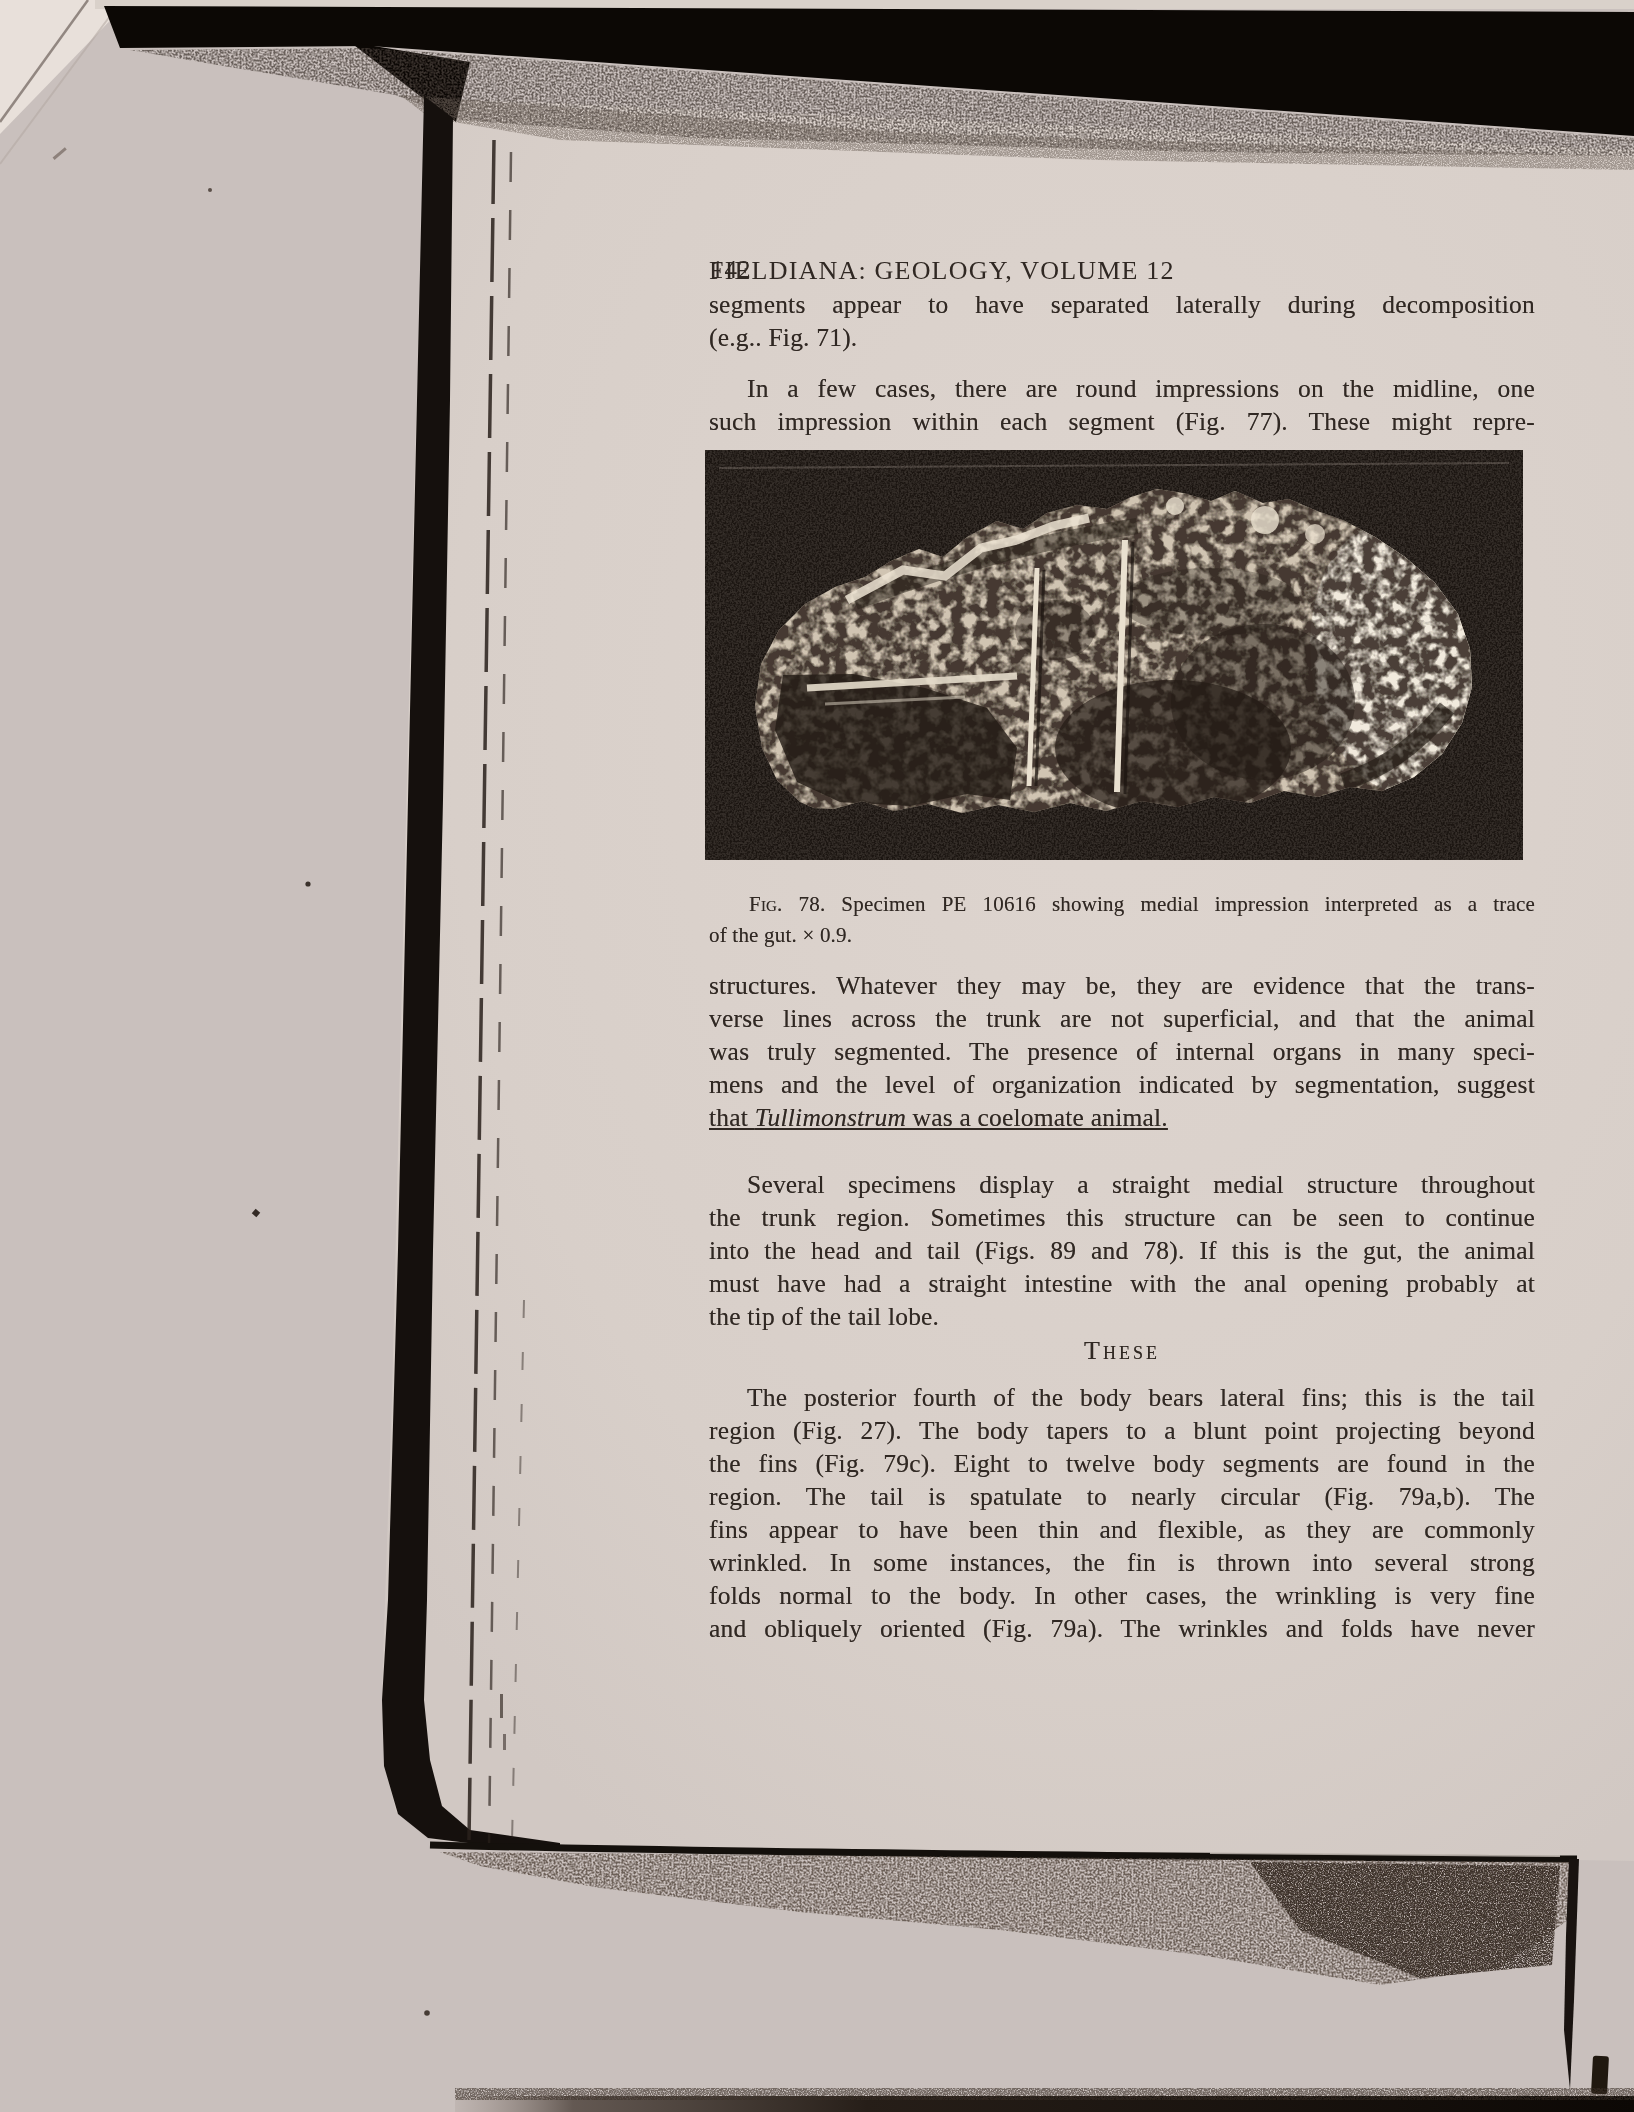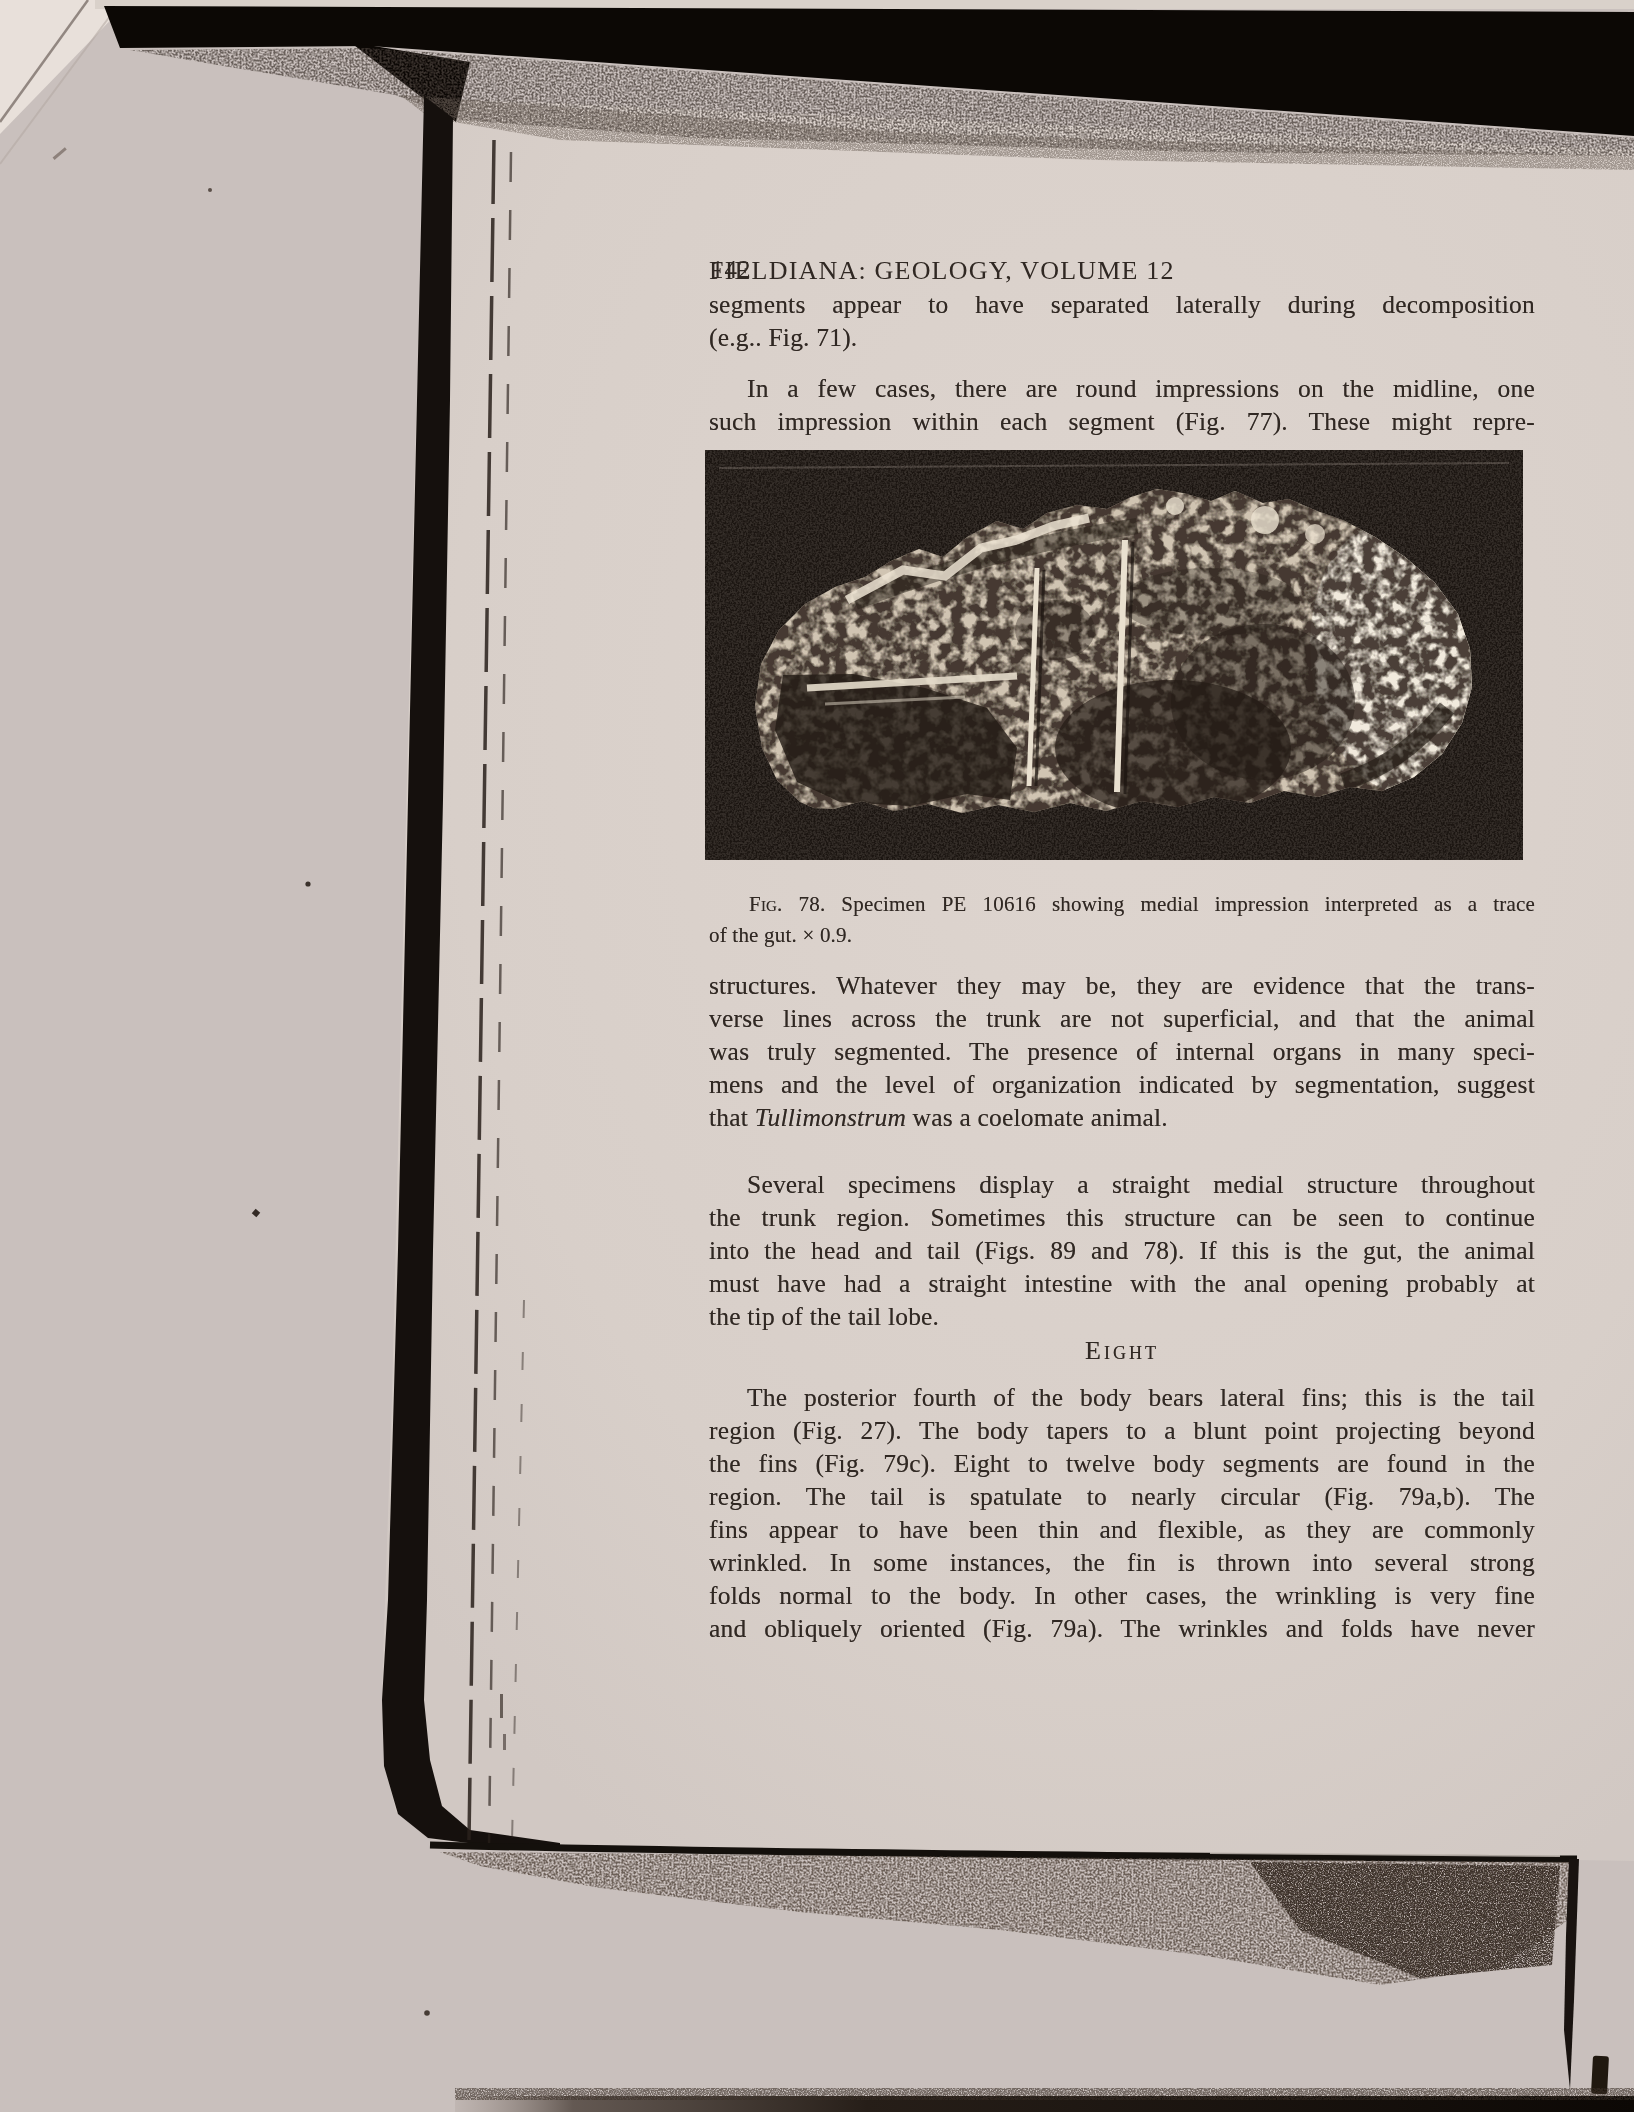--- a/index.html
+++ b/index.html
@@ -10,21 +10,21 @@
   }
   #artifacts{position:absolute;left:0;top:0;z-index:0;}
   .tcol{position:absolute;left:709px;width:826px;color:#302823;}
   .line{
     font-size:25.5px;line-height:33px;height:33px;
     text-align:justify;text-align-last:justify;
     letter-spacing:.2px;
     text-shadow:0 0 .5px rgba(48,40,35,.55);
   }
   .short-last .line:last-child{text-align-last:left;}
-  .line.short{text-align-last:left;}
+  .line.short{text-align-last:left;text-decoration:underline;}
   .indent-first .line:first-child{text-indent:38px;}
   #header-row{top:256px;height:30px;}
   #page-num{position:absolute;left:2px;top:0;font-size:25px;letter-spacing:1px;}
   #running-head{display:block;font-size:26px;letter-spacing:1.2px;}
   #para1{top:288px;}
   #para2{top:372px;}
   #photo-wrap{position:absolute;left:705px;top:450px;width:818px;height:410px;z-index:2;}
   #caption{top:889px;}
   #caption .cline{
     font-size:21px;line-height:31px;height:31px;letter-spacing:.2px;
@@ -197,21 +197,21 @@
 </div>
 
 <div class="tcol indent-first short-last" id="para4">
     <div class="line">Several specimens display a straight medial structure throughout</div>
     <div class="line">the trunk region.  Sometimes this structure can be seen to continue</div>
     <div class="line">into the head and tail (Figs. 89 and 78).  If this is the gut, the animal</div>
     <div class="line">must have had a straight intestine with the anal opening probably at</div>
     <div class="line">the tip of the tail lobe.</div>
   </div>
 
-<div class="tcol" id="tail-heading">Eight</div>
+<div class="tcol" id="tail-heading">These</div>
 
 <div class="tcol indent-first" id="para5">
     <div class="line">The posterior fourth of the body bears lateral fins; this is the tail</div>
     <div class="line">region (Fig. 27).  The body tapers to a blunt point projecting beyond</div>
     <div class="line">the fins (Fig. 79c).  Eight to twelve body segments are found in the</div>
     <div class="line">region.  The tail is spatulate to nearly circular (Fig. 79a,b).  The</div>
     <div class="line">fins appear to have been thin and flexible, as they are commonly</div>
     <div class="line">wrinkled.  In some instances, the fin is thrown into several strong</div>
     <div class="line">folds normal to the body.  In other cases, the wrinkling is very fine</div>
     <div class="line">and obliquely oriented (Fig. 79a).  The wrinkles and folds have never</div>

